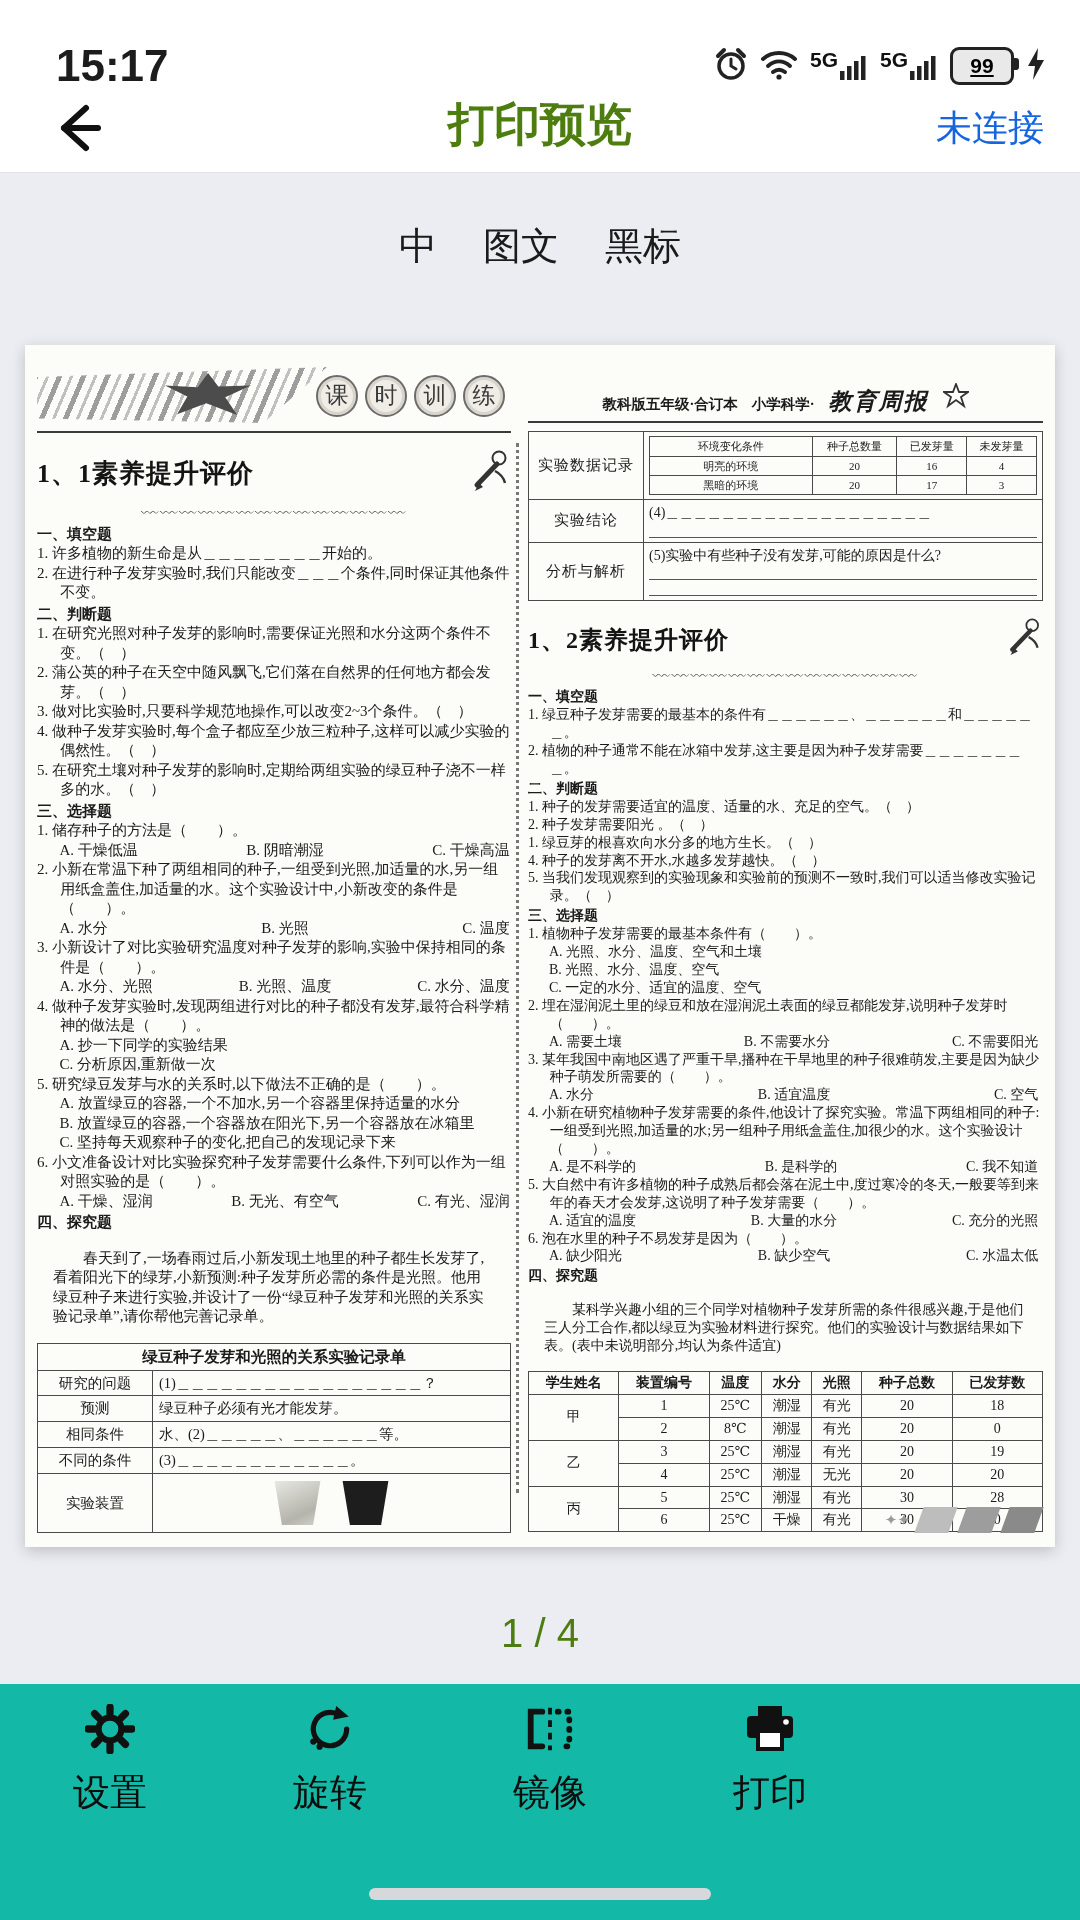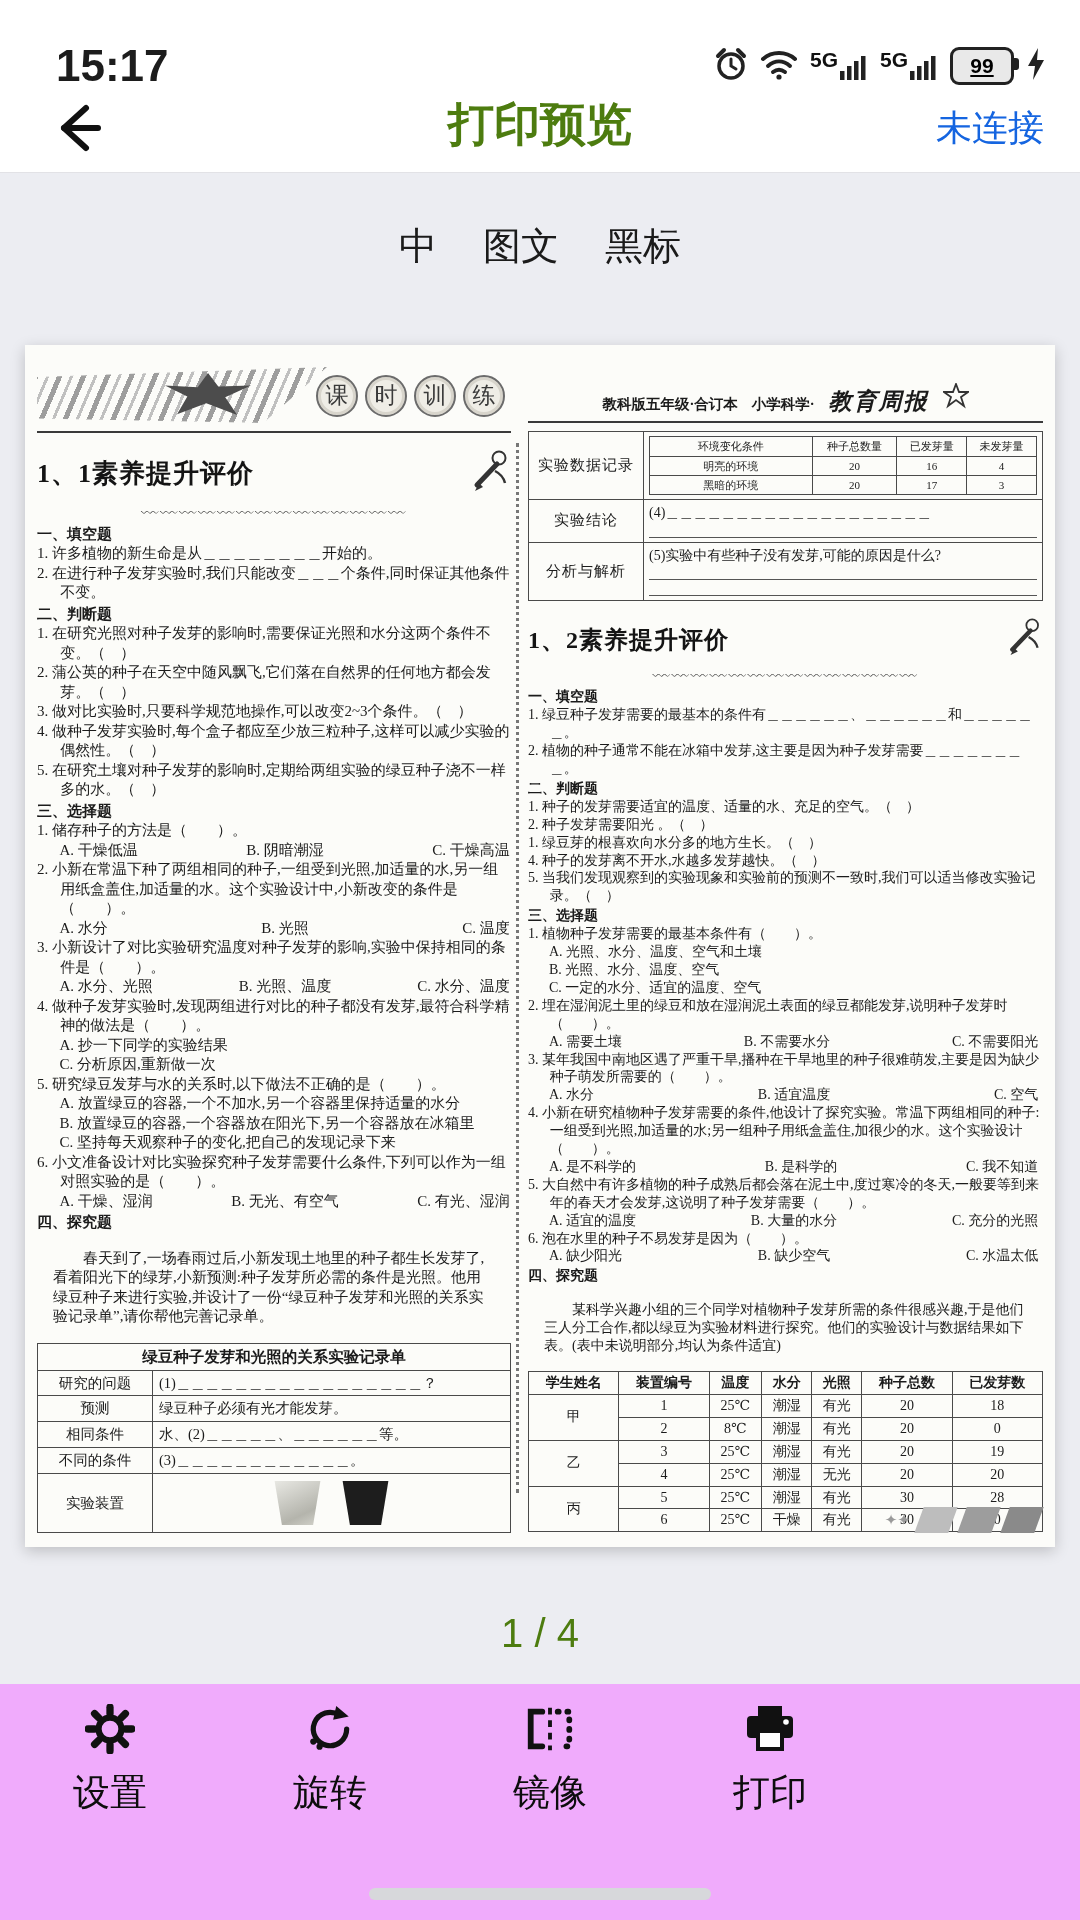--- a/index.html
+++ b/index.html
@@ -101,21 +101,21 @@
   
   .foot-rule{border-top:2px solid #333;margin-top:8px;}
   .site{font-family:"Liberation Sans",sans-serif;font-size:13.5px;padding:3px 2px 2px;border-bottom:1.5px solid #555;width:86%;}
   .end-rules{margin-top:8px;border-top:2.5px solid #222;height:7px;border-bottom:1.5px solid #444;width:98%;}
   .corner-decor{position:absolute;right:16px;bottom:14px;display:flex;align-items:center;gap:9px;}
   .sparkle{font-size:15px;color:#9a9a9a;}
   .pg1,.pg2,.pg3{width:34px;height:26px;transform:skewX(-20deg);}
   .pg1{background:#bdbdbd;}.pg2{background:#9d9d9d;}.pg3{background:#8a8a8a;}
 
   
-  .toolbar{position:absolute;top:1684px;left:0;right:0;height:236px;background:#f0abfc;}
+  .toolbar{position:absolute;top:1684px;left:0;right:0;height:236px;background:#14b8a6;}
   .toolbar-inner{display:flex;justify-content:space-around;width:880px;padding-top:20px;}
   .tool{display:flex;flex-direction:column;align-items:center;gap:10px;cursor:pointer;width:140px;}
   .tool .label{font-size:37px;font-weight:500;color:#0d0d0d;}
   .home-indicator{position:absolute;bottom:20px;left:50%;transform:translateX(-50%);
                   width:342px;height:12px;border-radius:6px;background:#d7d8db;}
 </style>
 </head>
 <body>
 
 <div class="screen">

